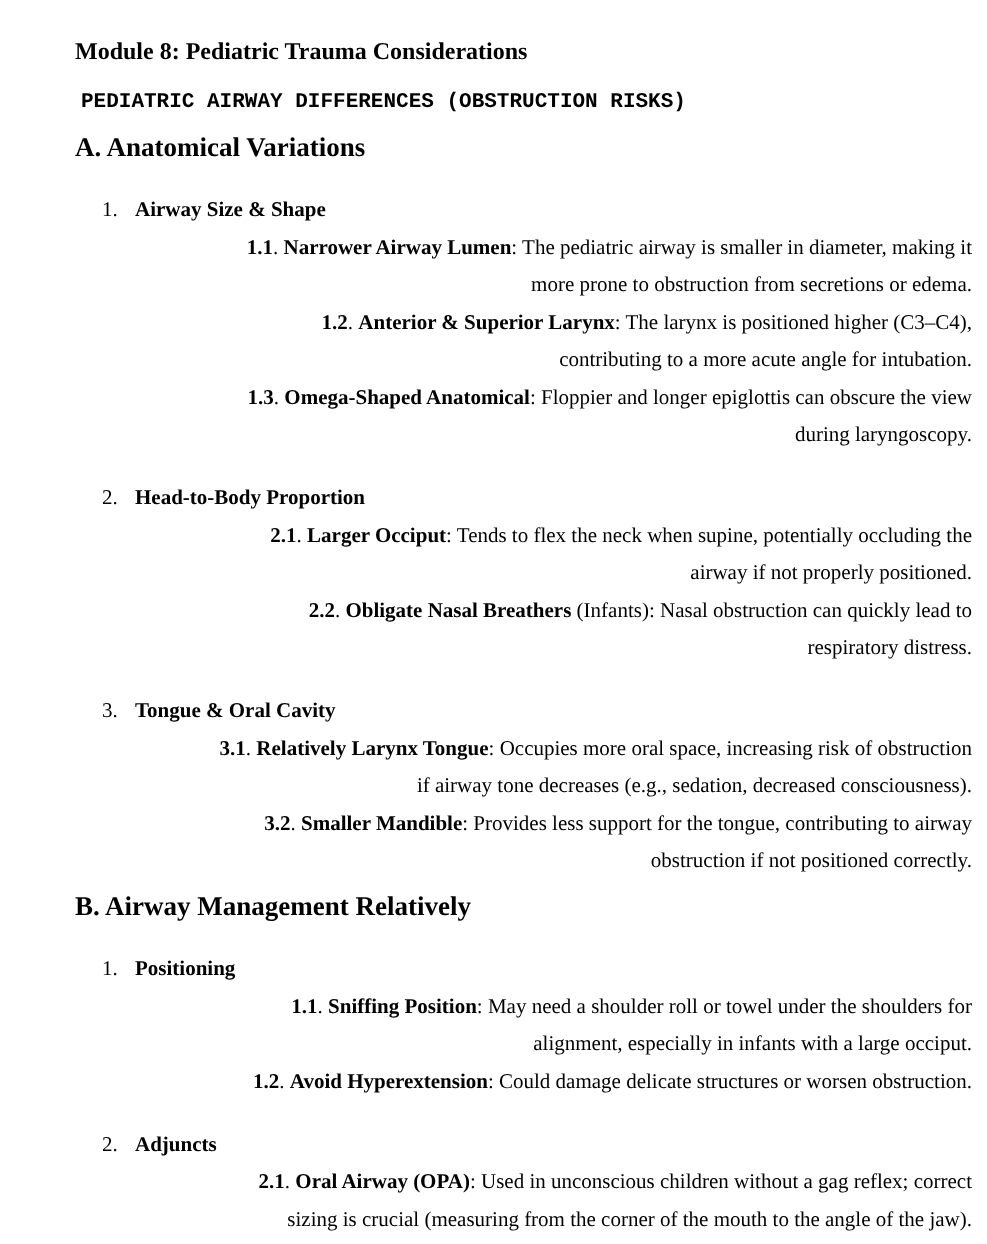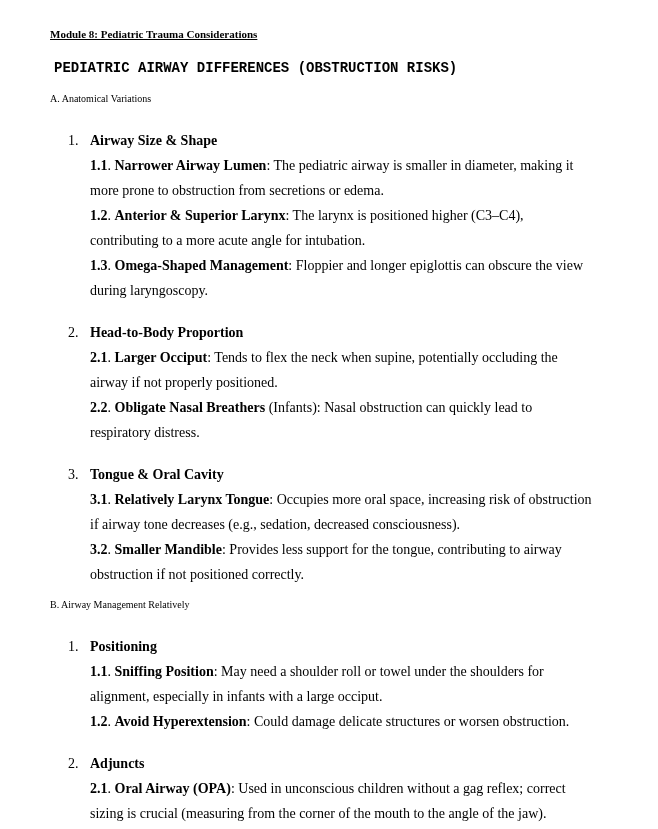--- a/index.html
+++ b/index.html
@@ -4,77 +4,77 @@
 <style>
   html, body { margin: 0; padding: 0; background: #ffffff; }
   body {
     width: 658px;
     min-height: 829px;
     color: #000000;
     font-family: "Liberation Serif", "DejaVu Serif", serif;
   }
   .page { padding: 22px 10px 0 50px; }
   .doc-title {
-    font-size: 11px;
+    font-size: 16px;
     font-weight: bold;
-    text-decoration: underline;
     line-height: 25px;
     margin: 0 0 9px 0;
   }
   .doc-subtitle {
     font-size: 14px;
     font-weight: bold;
     line-height: 25px;
     margin: 5px 0 0 0;
     padding-left: 4px;
     font-family: Liberation Mono, monospace;
   }
   .section-heading {
-    font-size: 10px;
-    font-weight: normal;
+    font-size: 18px;
+    font-weight: bold;
     line-height: 25px;
     margin: 5px 0 0 0;
   }
   .item-heading {
     margin: 17px 0 0 18px;
     font-size: 14px;
     font-weight: bold;
     line-height: 25px;
   }
   .num {
     display: inline-block;
     width: 22px;
     font-weight: normal;
   }
   .subitem {
     margin: 0 0 0 40px;
     font-size: 14px;
     line-height: 25px;
     white-space: pre-line;
+    text-align: right;
   }
   section { margin: 0; }
 </style>
 </head>
 <body>
 
 <div class="page">
 
   <h1 class="doc-title">Module 8: Pediatric Trauma Considerations</h1>
   <h2 class="doc-subtitle">PEDIATRIC AIRWAY DIFFERENCES (OBSTRUCTION RISKS)</h2>
 
   <section>
     <h3 class="section-heading">A. Anatomical Variations</h3>
 
     <div class="item">
       <div class="item-heading"><span class="num">1.</span><span class="item-title">Airway Size &amp; Shape</span></div>
       <p class="subitem"><b>1.1</b><span>. </span><b>Narrower Airway Lumen</b><span>: The pediatric airway is smaller in diameter, making it
 more prone to obstruction from secretions or edema.</span></p>
       <p class="subitem"><b>1.2</b><span>. </span><b>Anterior &amp; Superior Larynx</b><span>: The larynx is positioned higher (C3–C4),
 contributing to a more acute angle for intubation.</span></p>
-      <p class="subitem"><b>1.3</b><span>. </span><b>Omega-Shaped Management</b><span>: Floppier and longer epiglottis can obscure the view
+      <p class="subitem"><b>1.3</b><span>. </span><b>Omega-Shaped Anatomical</b><span>: Floppier and longer epiglottis can obscure the view
 during laryngoscopy.</span></p>
     </div>
 
     <div class="item">
       <div class="item-heading"><span class="num">2.</span><span class="item-title">Head-to-Body Proportion</span></div>
       <p class="subitem"><b>2.1</b><span>. </span><b>Larger Occiput</b><span>: Tends to flex the neck when supine, potentially occluding the
 airway if not properly positioned.</span></p>
       <p class="subitem"><b>2.2</b><span>. </span><b>Obligate Nasal Breathers</b><span> (Infants): Nasal obstruction can quickly lead to
 respiratory distress.</span></p>
     </div>

